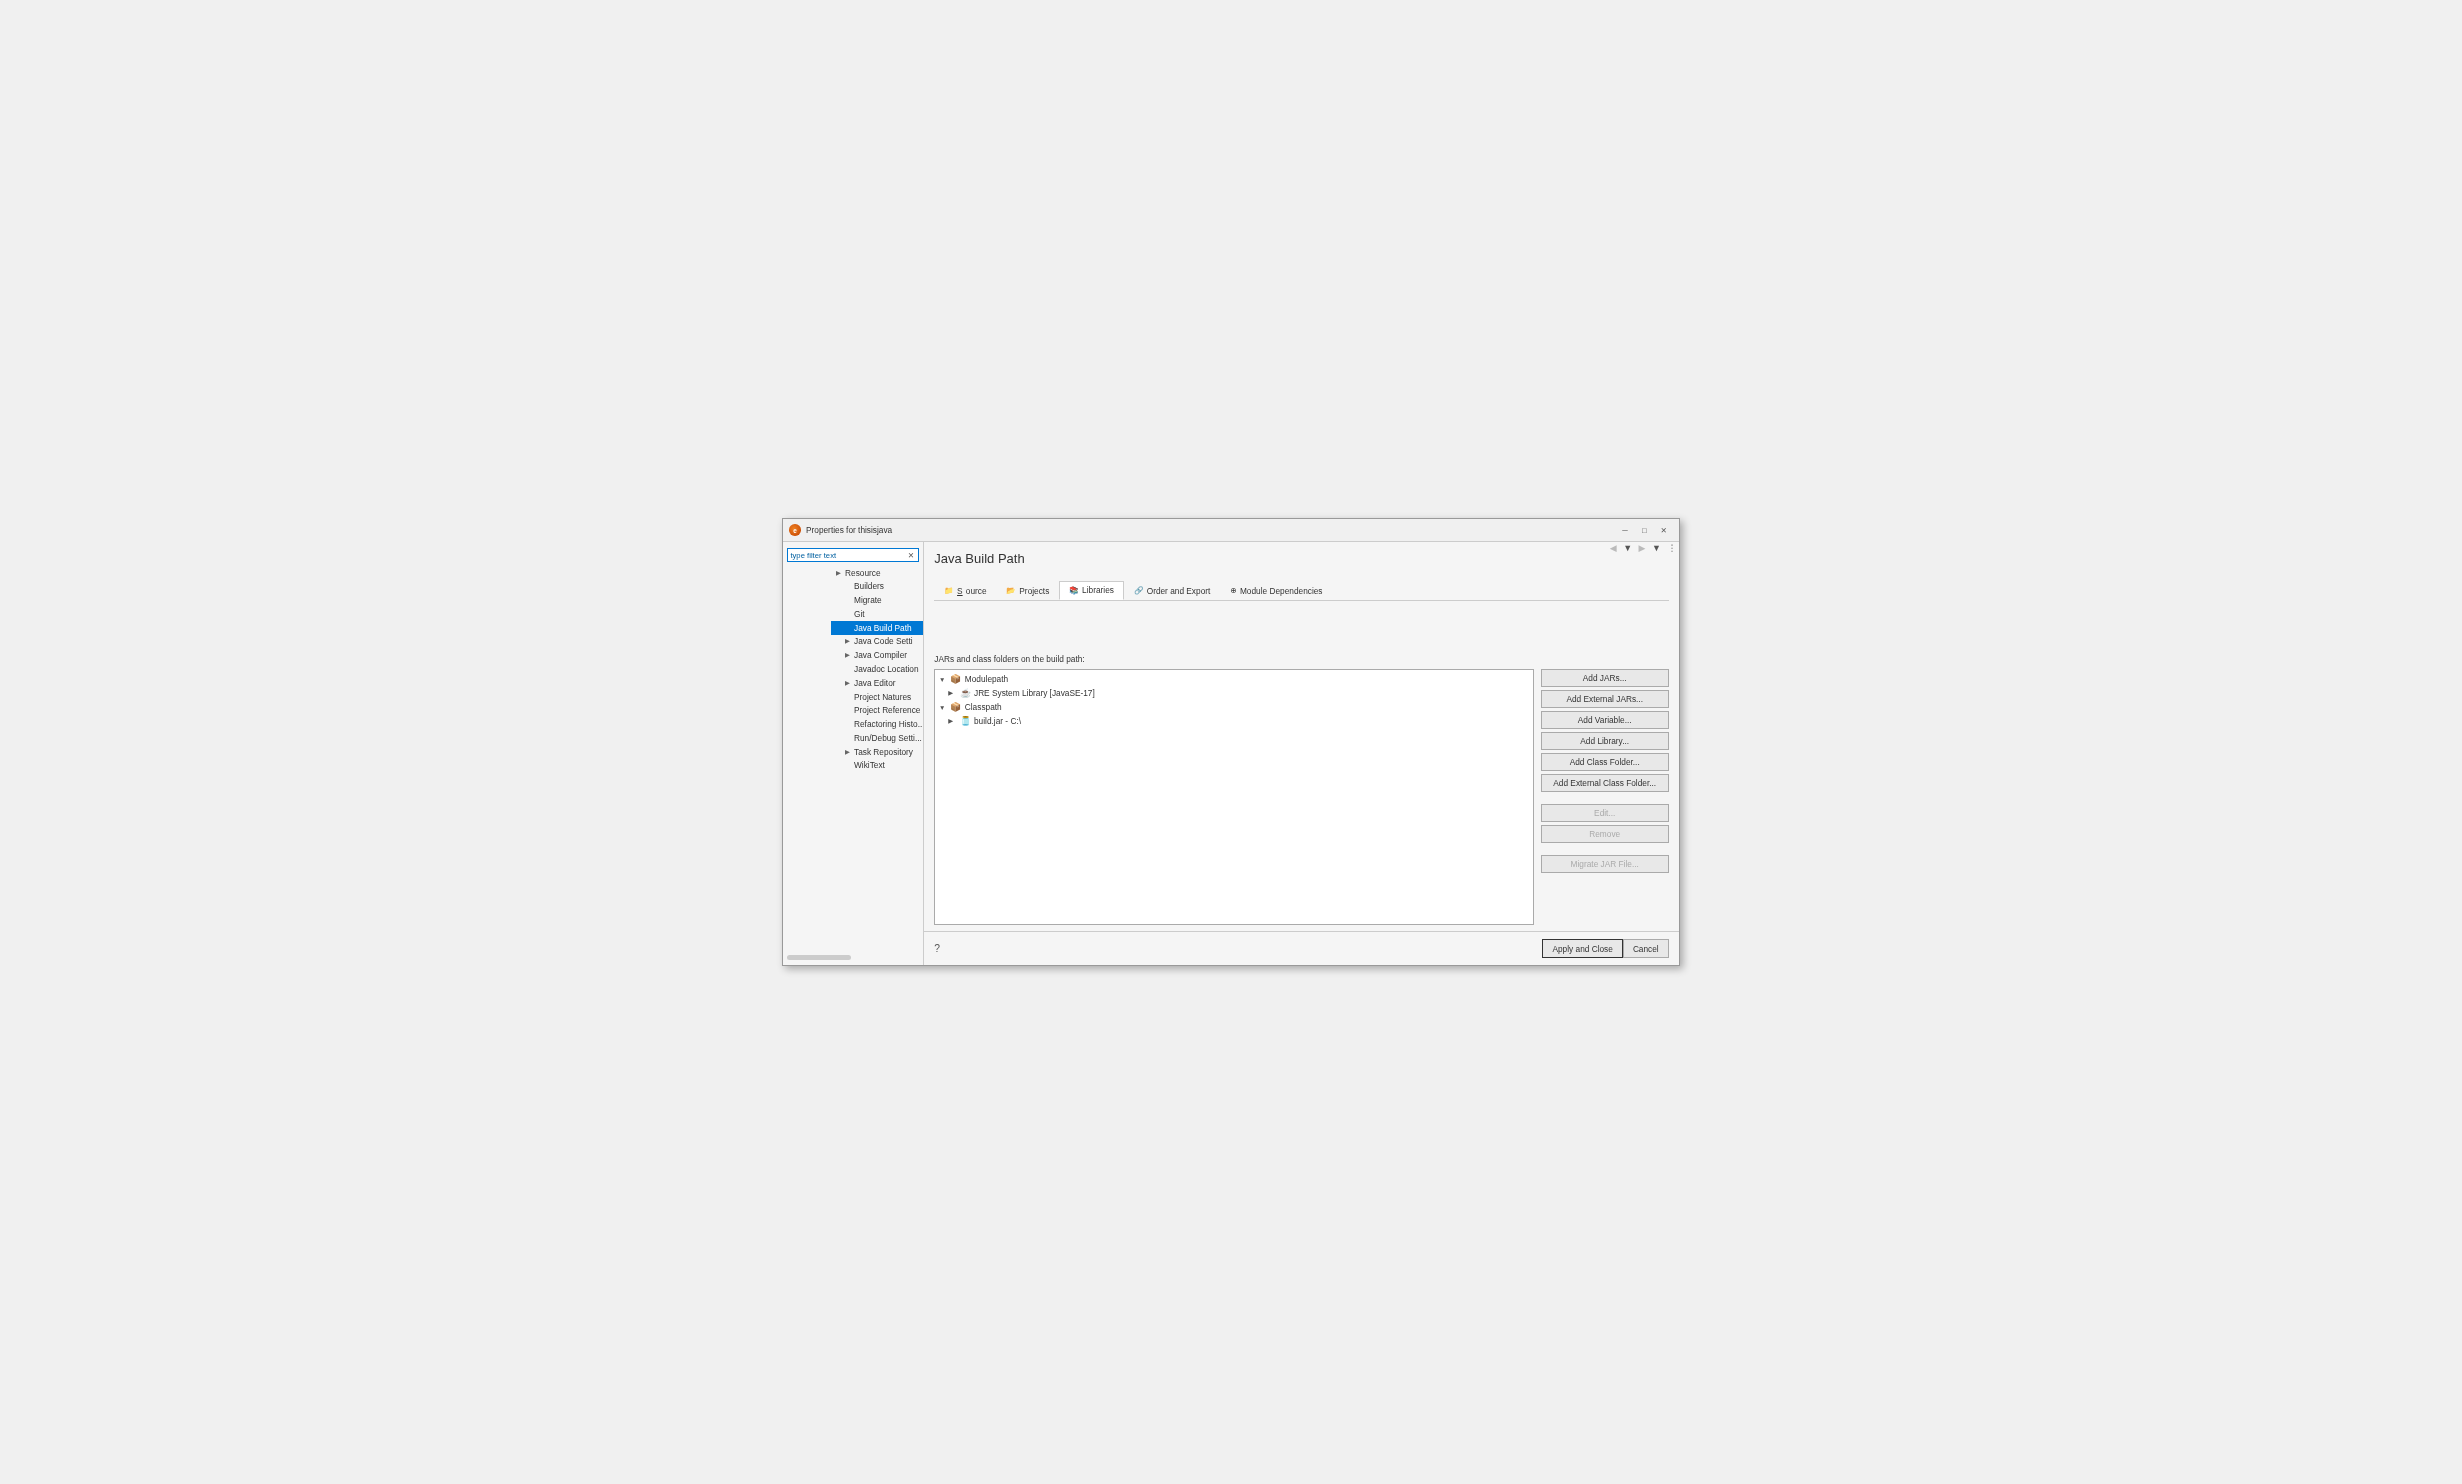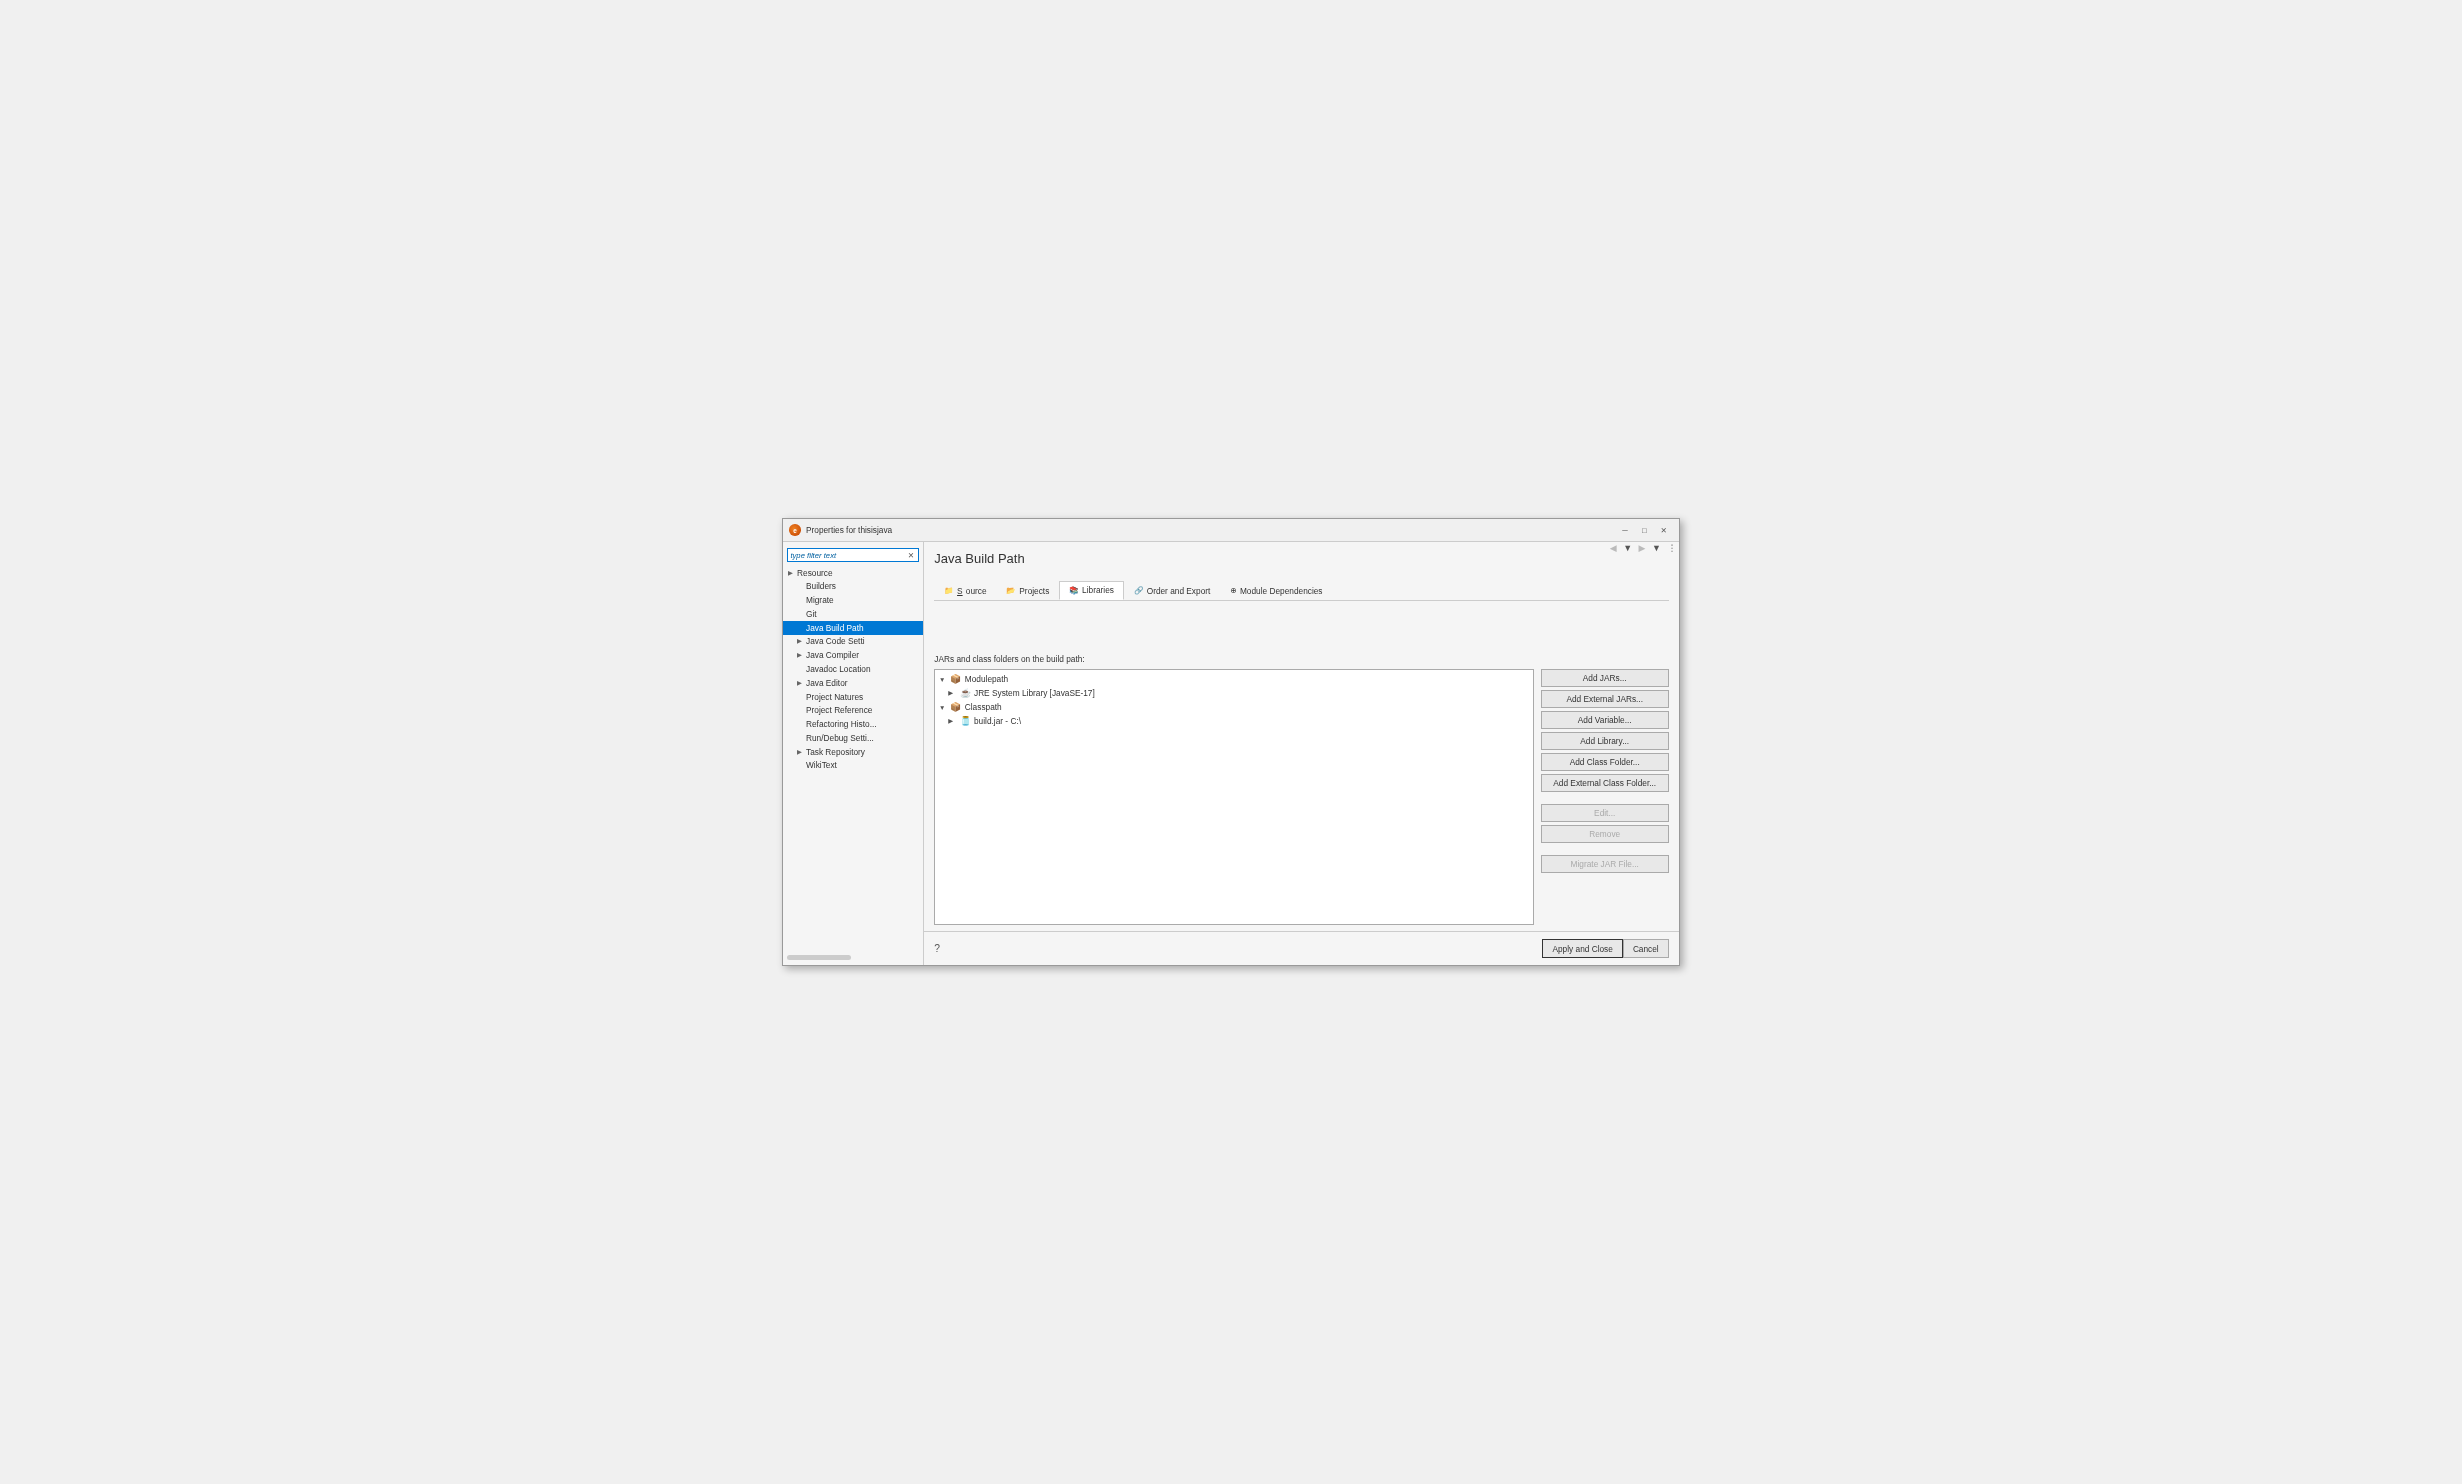--- a/index.html
+++ b/index.html
@@ -85,20 +85,21 @@
       cursor: pointer;
       color: #555;
       font-size: 7.7px;
       padding: 0 1.3px;
       background: none;
       border: none;
     }
     .sidebar-items {
       flex: 1;
       overflow-y: auto;
+      margin-left: 48px;
     }
     .sidebar-item {
       display: flex;
       align-items: center;
       padding: 1.9px 5.1px;
       cursor: pointer;
       color: #333;
       font-size: 8.3px;
       white-space: nowrap;
     }
@@ -319,21 +320,21 @@
       <button class="titlebar-btn">─</button>
       <button class="titlebar-btn">□</button>
       <button class="titlebar-btn close">✕</button>
     </div>
   </div>
 
   <div class="main-content">
 
     <div class="sidebar">
       <div class="filter-row">
-        <input class="filter-input" value="type filter text" style="color: rgb(0, 96, 160); font-style: italic;">
+        <input class="filter-input" value="type filter text" style="color: rgb(0, 96, 160); ">
         <button class="filter-clear">✕</button>
       </div>
 
       <div class="sidebar-items">
 
         <div class="sidebar-item">
           <span class="expand-arrow">▶</span>
           <span class="item-label">Resource</span>
         </div>
 

